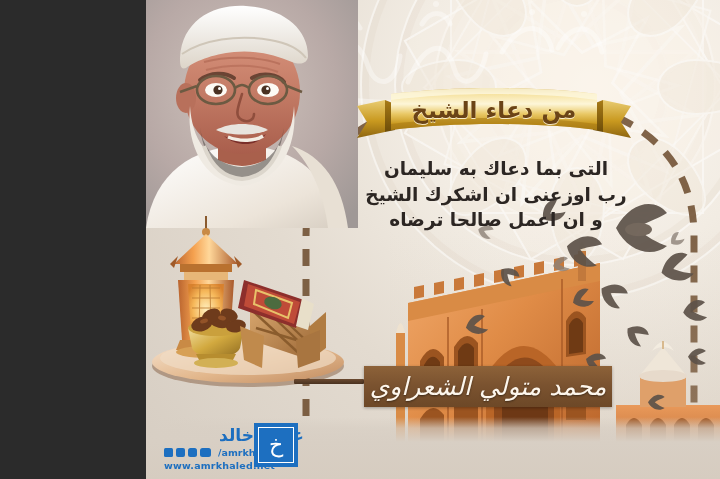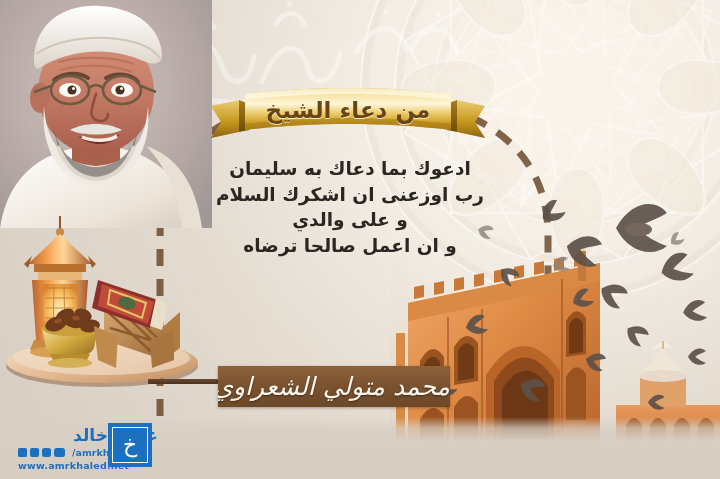--- a/index.html
+++ b/index.html
@@ -1,21 +1,21 @@
 <!DOCTYPE html>
 <html lang="ar" dir="rtl"><head>
 <meta charset="utf-8">
 <title>من دعاء الشيخ</title>
 <style>
   html,body{margin:0;padding:0;background:#2b2b2b;}
   body{font-family:"DejaVu Sans","Liberation Sans",sans-serif;}
 
   .poster{
     position:relative;
-    width:720px;height:479px;
+    width:574px;height:479px;
     overflow:hidden;
     background:
       radial-gradient(circle at 78% 18%, #fbf7f1 0%, #f2ece3 30%, #e3dbd0 58%, #d6cdc2 100%);
   }
 
   
   .rosette{
     position:absolute; right:-70px; top:-130px;
     width:430px;height:430px;
     opacity:.55;
@@ -115,20 +115,21 @@
   .sig-rule{
     position:absolute;left:148px;top:379px;width:70px;height:5px;
     background:linear-gradient(#6b4a30,#4a3220);
     border-radius:1px;
   }
   .signature{
     position:absolute;left:218px;top:366px;width:232px;height:41px;
     background:linear-gradient(180deg,#8d6239 0%,#7b5330 45%,#6d4827 100%);
     box-shadow:0 1px 3px rgba(0,0,0,.3);
     overflow:hidden;
+    padding-left:16px;
   }
   .signature-name{
     position:absolute;left:0;right:0;top:3px;
     text-align:center;
     font-family:"DejaVu Serif","Liberation Serif",serif;
     font-size:25px;
     font-style:italic;
     color:#fdf6ec;
     line-height:36px;
     white-space:nowrap;
@@ -576,23 +577,22 @@
       <path d="M248 14 L238 18 L238 44 L248 46 Z" fill="url(#golddark)"></path>
 
       <path d="M36 8 C100 0, 178 0, 242 8 L242 44 C178 36, 100 36, 36 44 Z" fill="url(#gold)"></path>
       <path d="M36 8 C100 0, 178 0, 242 8 L242 14 C178 6, 100 6, 36 14 Z" fill="#fdf7dd" opacity=".85"></path>
       <path d="M36 38 C100 30, 178 30, 242 38 L242 44 C178 36, 100 36, 36 44 Z" fill="#a87b16" opacity=".6"></path>
     </svg>
     <div class="banner-label">من دعاء الشيخ</div>
   </div>
 
   <div class="dua">
-    <div class="dua-line">ادعوك بما دعاك به سليمان</div>
-    <div class="dua-line">رب اوزعنى ان اشكرك السلام</div>
-    <div class="dua-line">و على والدي</div>
+    <div class="dua-line">التى بما دعاك به سليمان</div>
+    <div class="dua-line">رب اوزعنى ان اشكرك الشيخ</div>
     <div class="dua-line">و ان اعمل صالحا ترضاه</div>
   </div>
 
   <div class="sig-rule"></div>
   <div class="signature">
     <div class="signature-name">محمد متولي الشعراوي</div>
   </div>
 
   <div class="footer">
 

